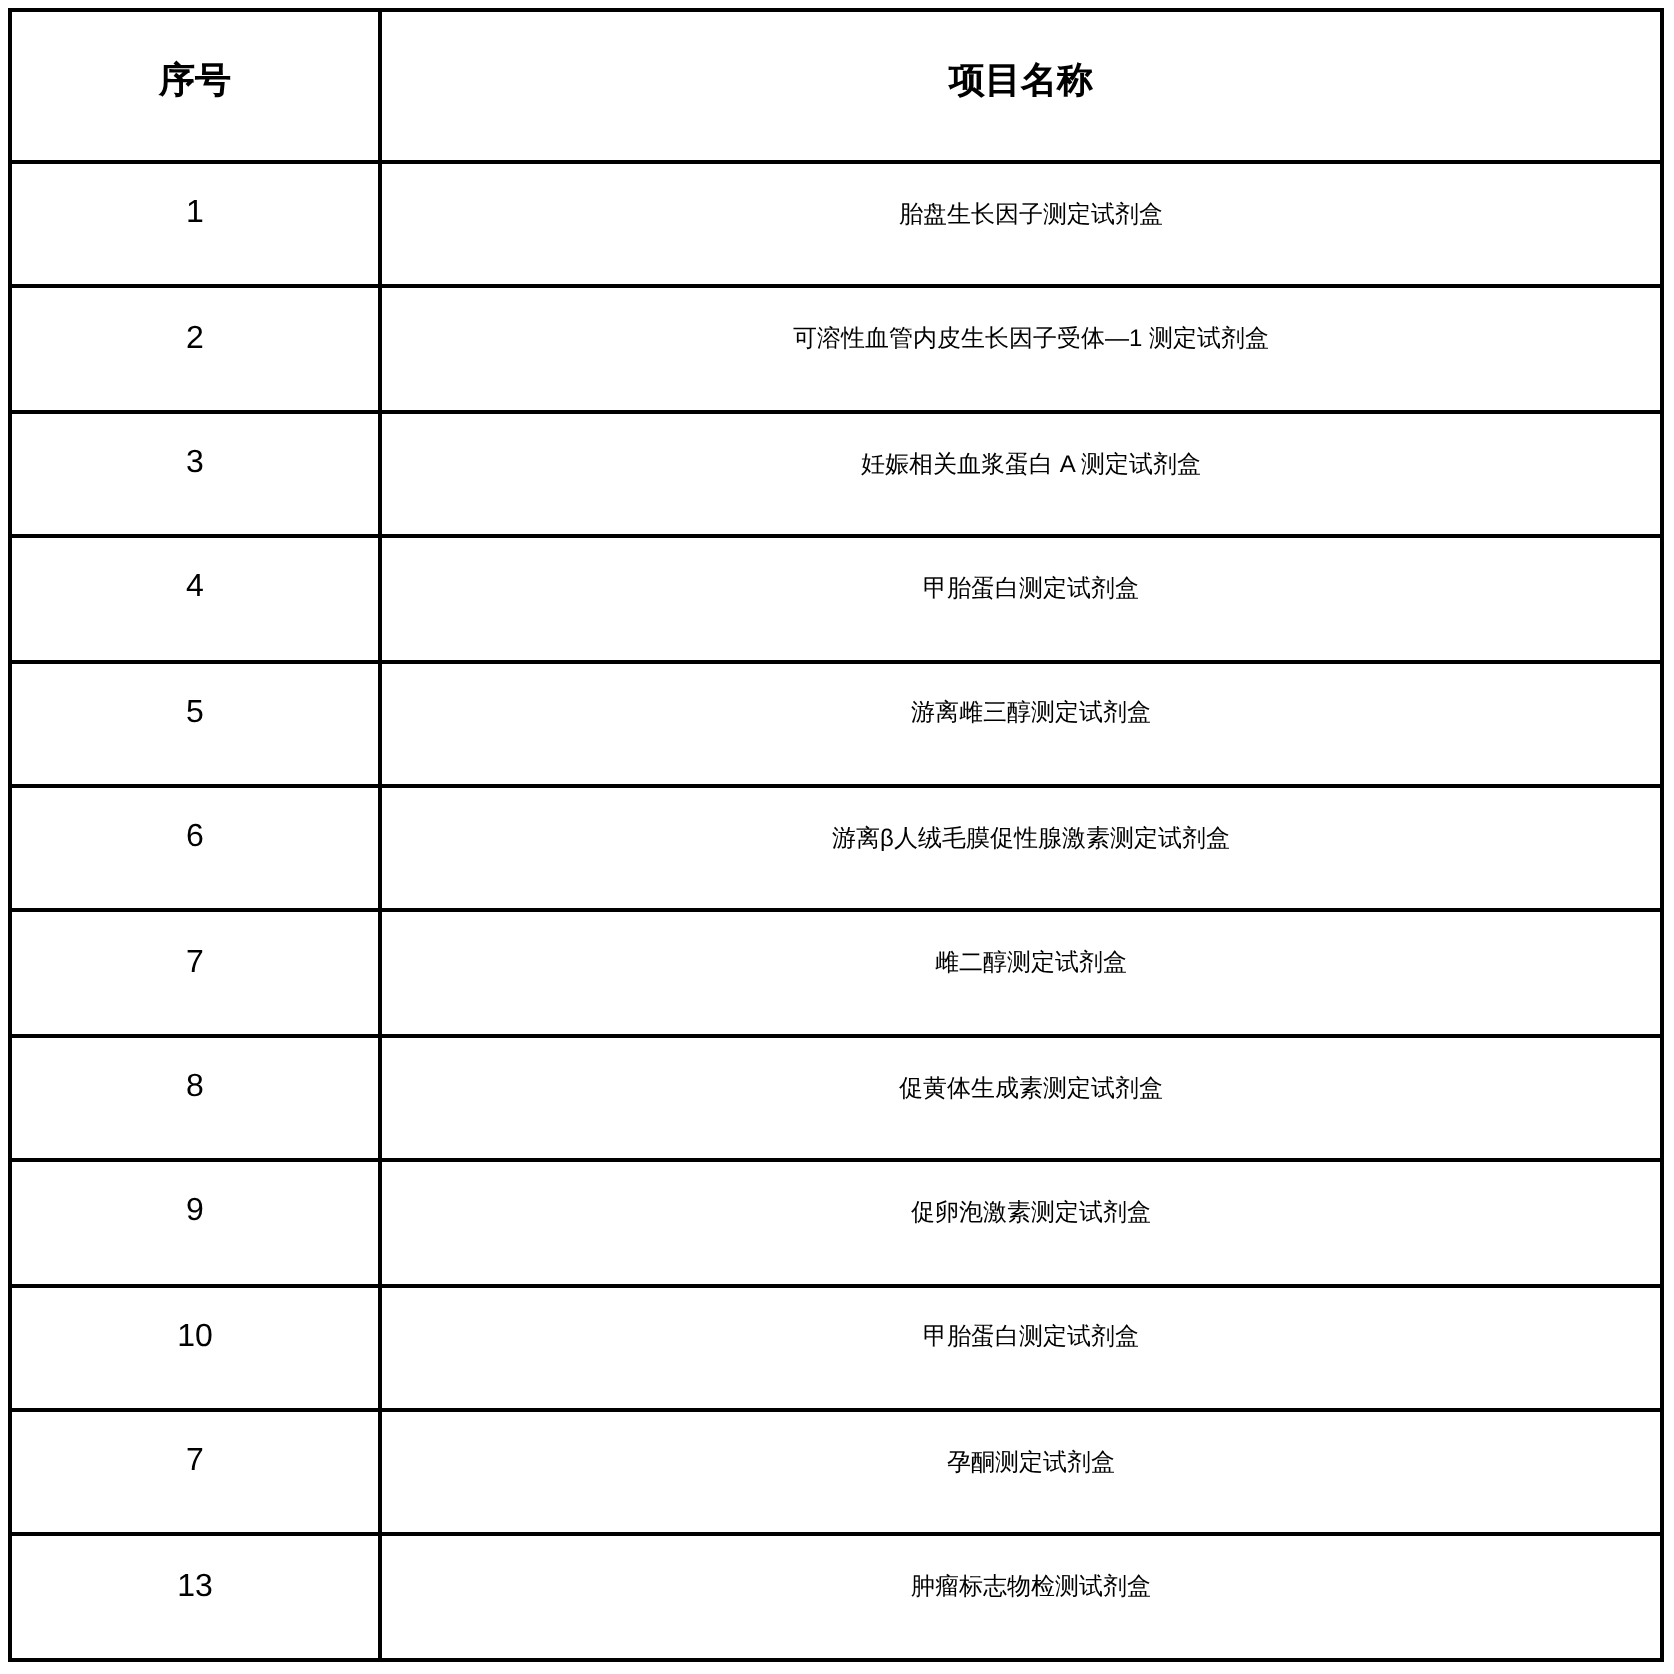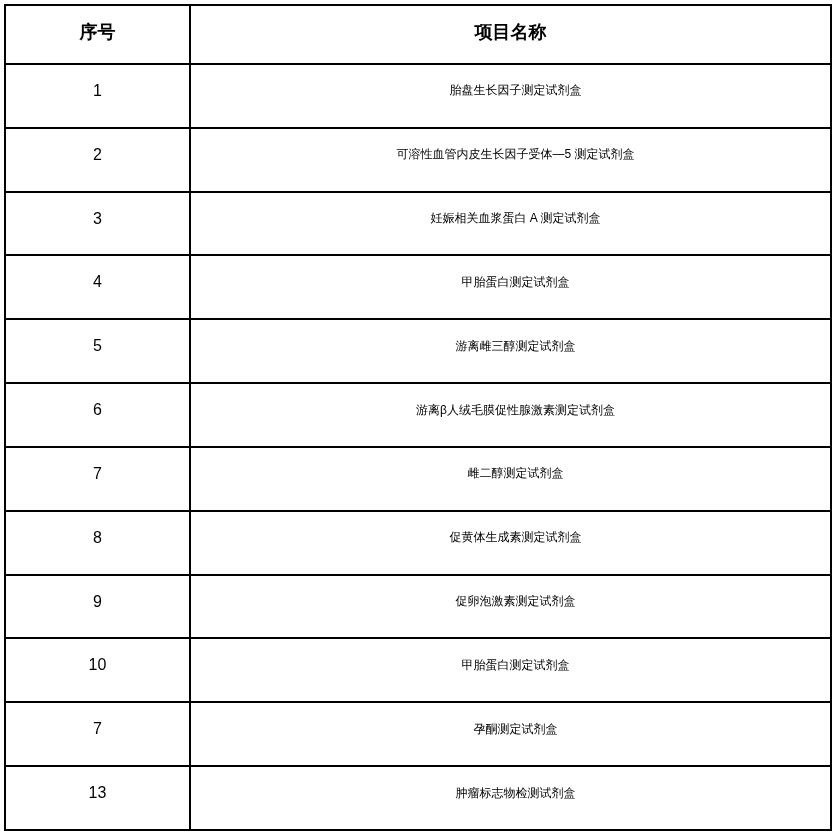--- a/index.html
+++ b/index.html
@@ -24,21 +24,21 @@
     table-layout: fixed;
     background: #ffffff;
   }
   .doc-table col.col-num { width: 185px; }
   .doc-table th, .doc-table td {
     border: 2px solid #000000;
     vertical-align: middle;
     overflow: hidden;
     white-space: nowrap;
   }
-  .doc-table thead tr { height: 59px; }
+  .doc-table thead tr { height: 76px; }
   .doc-table tbody tr { height: 59px; }
   .doc-table th {
     font-size: 18px;
     font-weight: bold;
     text-align: center;
     padding: 0 0 6px 0;
   }
   .doc-table td.cell-num {
     font-size: 16px;
     text-align: center;
@@ -65,21 +65,21 @@
       <th>项目名称</th>
     </tr>
   </thead>
   <tbody>
     <tr>
       <td class="cell-num">1</td>
       <td class="cell-name">胎盘生长因子测定试剂盒</td>
     </tr>
     <tr>
       <td class="cell-num">2</td>
-      <td class="cell-name">可溶性血管内皮生长因子受体—5 测定试剂盒</td>
+      <td class="cell-name">可溶性血管内皮生长因子受体—1 测定试剂盒</td>
     </tr>
     <tr>
       <td class="cell-num">3</td>
       <td class="cell-name">妊娠相关血浆蛋白 A 测定试剂盒</td>
     </tr>
     <tr>
       <td class="cell-num">4</td>
       <td class="cell-name">甲胎蛋白测定试剂盒</td>
     </tr>
     <tr>

